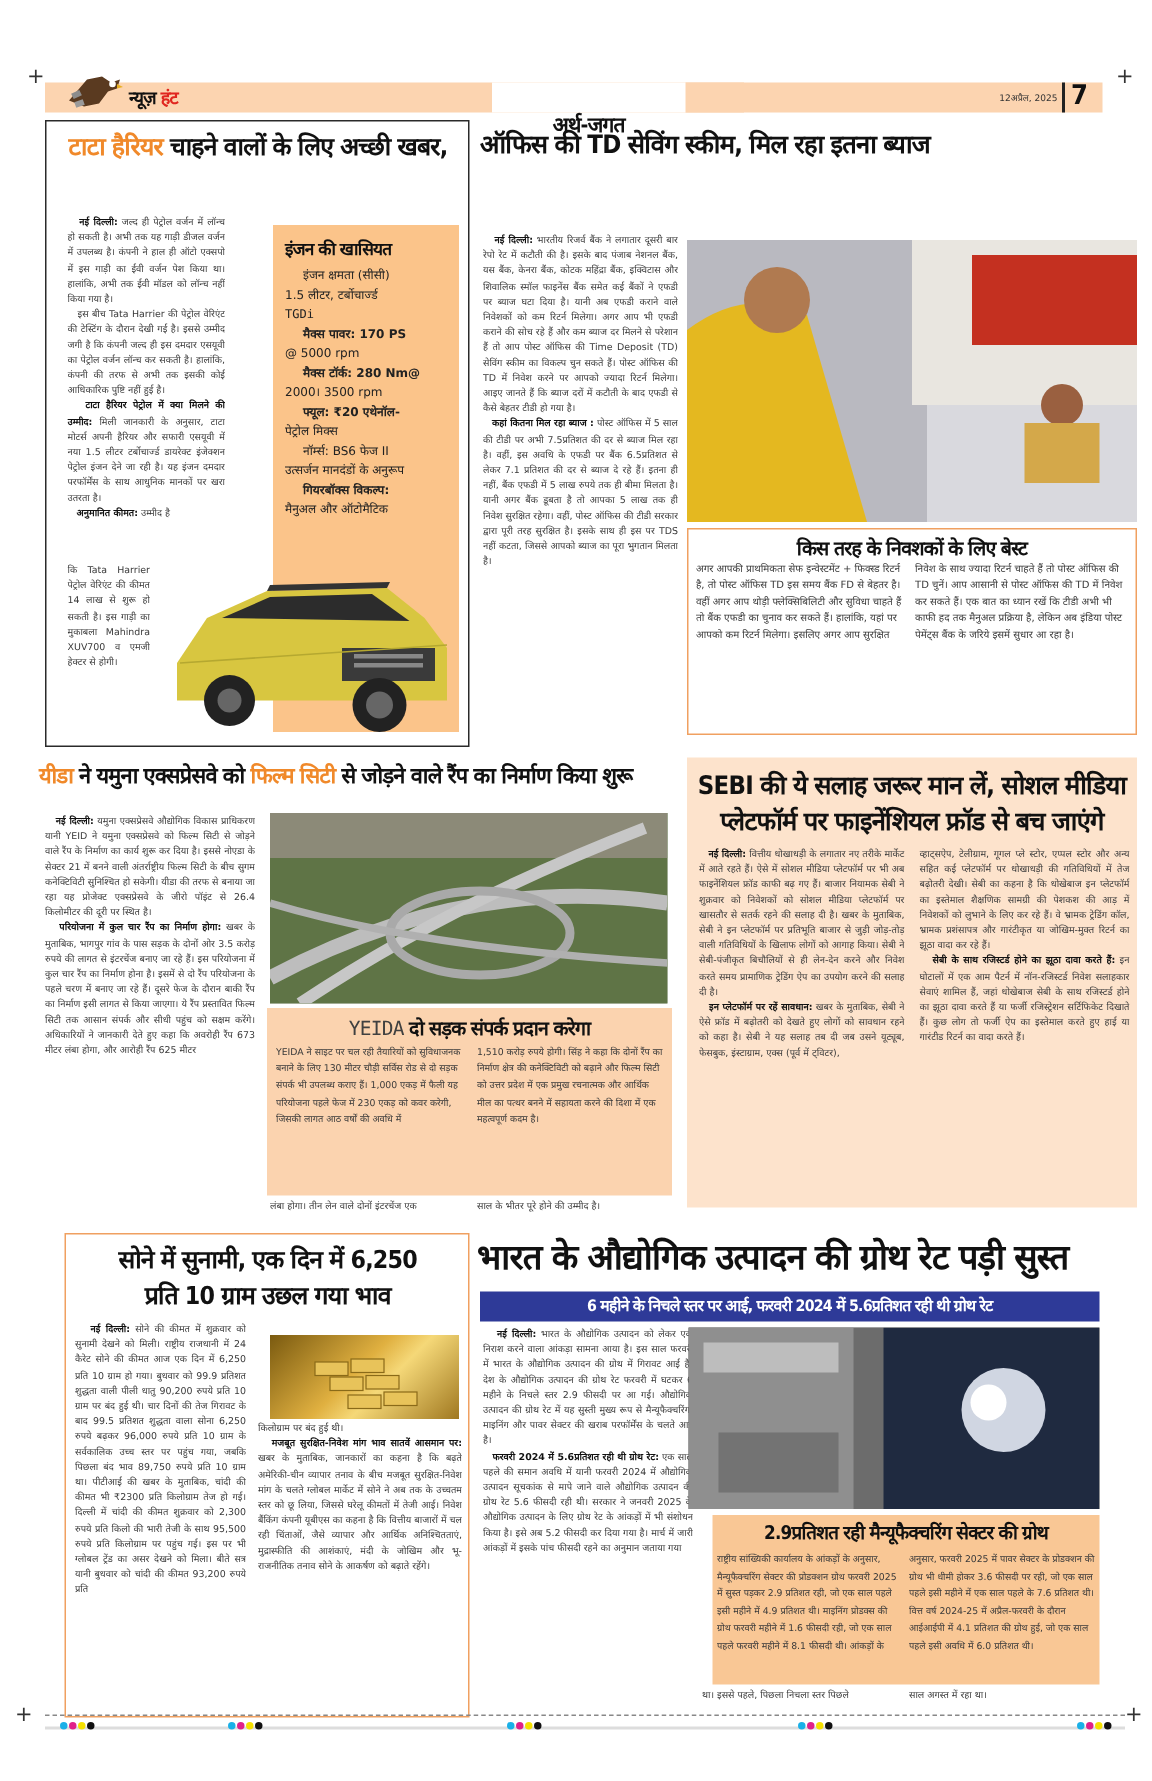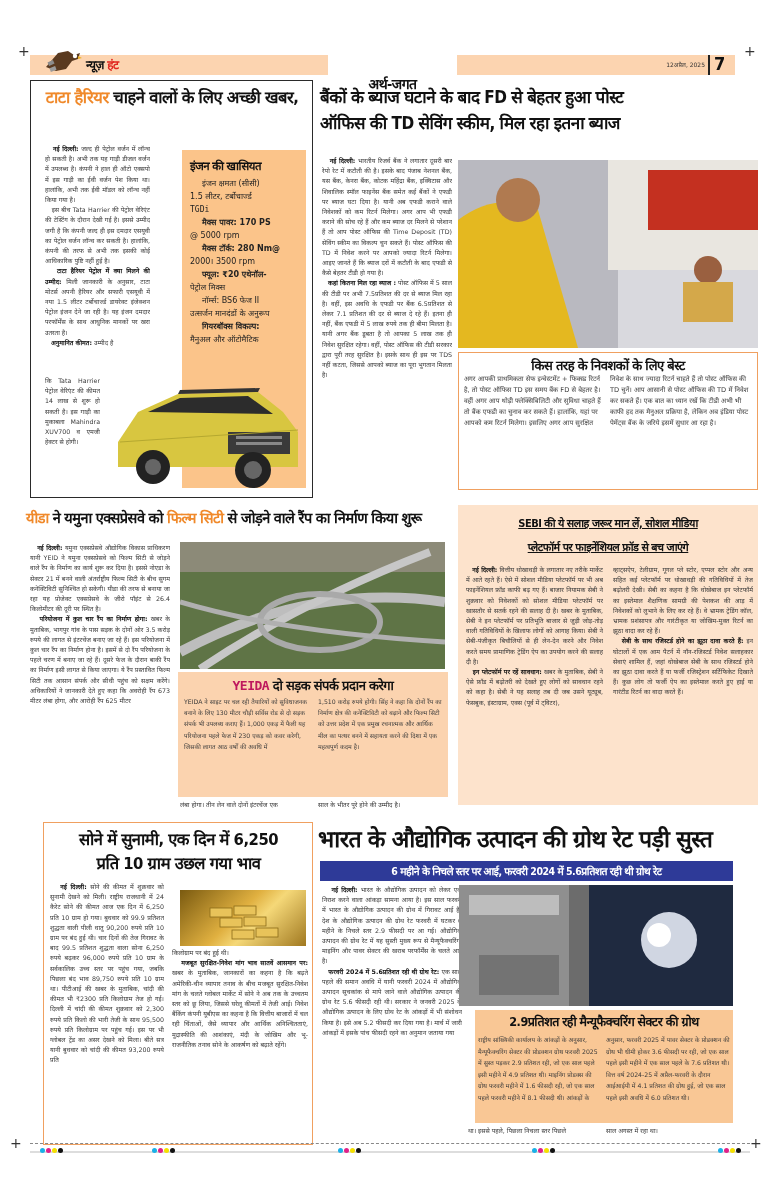--- a/index.html
+++ b/index.html
@@ -90,21 +90,20 @@
     <rect x="128" y="70" width="46" height="3" fill="#888"></rect>
     <circle cx="45" cy="95" r="17" fill="#222"></circle>
       <circle cx="45" cy="95" r="8" fill="#666"></circle>
     <circle cx="145" cy="98" r="18" fill="#222"></circle>
       <circle cx="145" cy="98" r="9" fill="#666"></circle>
     <path d="M12 70 L190 58" stroke="#b5a830" stroke-width="1"></path>
   </svg>
 </div>
 
 <div class="abs head" style="left:320px;top:84px;width:440px;font-size:17px;line-height:26px;">
-  <div>बैंकों के ब्याज घटाने के बाद FD से बेहतर हुआ पोस्ट</div>
   <div>ऑफिस की TD सेविंग स्कीम, मिल रहा इतना ब्याज</div>
 </div>
 <div class="abs body-text" style="left:322px;top:156px;width:130px;height:338px;">
   &nbsp;&nbsp;&nbsp;<b>नई दिल्ली:</b> <span>भारतीय रिजर्व बैंक ने लगातार दूसरी बार रेपो रेट में कटौती की है। इसके बाद पंजाब नेशनल बैंक, यस बैंक, केनरा बैंक, कोटक महिंद्रा बैंक, इक्विटास और शिवालिक स्मॉल फाइनेंस बैंक समेत कई बैंकों ने एफडी पर ब्याज घटा दिया है। यानी अब एफडी कराने वाले निवेशकों को कम रिटर्न मिलेगा। अगर आप भी एफडी कराने की सोच रहे हैं और कम ब्याज दर मिलने से परेशान हैं तो आप पोस्ट ऑफिस की Time Deposit (TD) सेविंग स्कीम का विकल्प चुन सकते हैं। पोस्ट ऑफिस की TD में निवेश करने पर आपको ज्यादा रिटर्न मिलेगा। आइए जानते हैं कि ब्याज दरों में कटौती के बाद एफडी से कैसे बेहतर टीडी हो गया है।</span><br>
   &nbsp;&nbsp;&nbsp;<b>कहां कितना मिल रहा ब्याज :</b> <span>पोस्ट ऑफिस में 5 साल की टीडी पर अभी 7.5प्रतिशत की दर से ब्याज मिल रहा है। वहीं, इस अवधि के एफडी पर बैंक 6.5प्रतिशत से लेकर 7.1 प्रतिशत की दर से ब्याज दे रहे हैं। इतना ही नहीं, बैंक एफडी में 5 लाख रुपये तक ही बीमा मिलता है। यानी अगर बैंक डूबता है तो आपका 5 लाख तक ही निवेश सुरक्षित रहेगा। वहीं, पोस्ट ऑफिस की टीडी सरकार द्वारा पूरी तरह सुरक्षित है। इसके साथ ही इस पर TDS नहीं कटता, जिससे आपको ब्याज का पूरा भुगतान मिलता है।</span>
 </div>
 <div class="abs img" style="left:458px;top:160px;width:300px;height:188px;background:linear-gradient(90deg,#d8b050 0%,#e8c030 35%,#c9c9cf 60%,#e0e0e6 100%);">
   <svg width="300" height="188" viewBox="0 0 300 188">
     <rect x="0" y="0" width="300" height="188" fill="#b9b9c0"></rect>
     <rect x="150" y="0" width="150" height="110" fill="#e9e6e0"></rect>
@@ -133,29 +132,29 @@
     <rect width="265" height="127" fill="#5f7446"></rect>
     <rect x="0" y="0" width="265" height="30" fill="#8c8a78"></rect>
     <path d="M0 110 Q130 40 265 60" stroke="#bdbdbd" stroke-width="10" fill="none"></path>
     <path d="M20 127 Q120 60 250 10" stroke="#c7c7c7" stroke-width="8" fill="none"></path>
     <ellipse cx="140" cy="80" rx="60" ry="28" stroke="#a9a9a9" stroke-width="6" fill="none"></ellipse>
     <path d="M0 60 Q100 90 265 100" stroke="#b0b0b0" stroke-width="5" fill="none"></path>
   </svg>
 </div>
 <div class="abs peach" style="left:178px;top:672px;width:270px;height:125px;"></div>
 <div class="abs head" style="left:178px;top:676px;width:270px;text-align:center;font-size:13px;">
-  <span class="mono" style="color:#be185d;font-weight:bold;">YEIDA</span><span> दो सड़क संपर्क प्रदान करेगा</span>
+  <span class="mono" style="color:#404040;font-weight:normal;">YEIDA</span><span> दो सड़क संपर्क प्रदान करेगा</span>
 </div>
 <div class="abs body-text" style="left:184px;top:696px;width:126px;height:98px;font-size:6.2px;line-height:11.2px;text-align:left;">YEIDA ने साइट पर चल रही तैयारियों को सुविधाजनक बनाने के लिए 130 मीटर चौड़ी सर्विस रोड से दो सड़क संपर्क भी उपलब्ध कराए हैं। 1,000 एकड़ में फैली यह परियोजना पहले फेज में 230 एकड़ को कवर करेगी, जिसकी लागत आठ वर्षों की अवधि में</div>
 <div class="abs body-text" style="left:318px;top:696px;width:126px;height:98px;font-size:6.2px;line-height:11.2px;text-align:left;">1,510 करोड़ रुपये होगी। सिंह ने कहा कि दोनों रैंप का निर्माण क्षेत्र की कनेक्टिविटी को बढ़ाने और फिल्म सिटी को उत्तर प्रदेश में एक प्रमुख रचनात्मक और आर्थिक मील का पत्थर बनने में सहायता करने की दिशा में एक महत्वपूर्ण कदम है।</div>
 <div class="abs body-text" style="left:180px;top:800px;width:130px;height:11px;white-space:nowrap;">लंबा होगा। तीन लेन वाले दोनों इंटरचेंज एक</div>
 <div class="abs body-text" style="left:318px;top:800px;width:130px;height:11px;white-space:nowrap;">साल के भीतर पूरे होने की उम्मीद है।</div>
 
 <div class="abs peach" style="left:458px;top:505px;width:300px;height:300px;background:#fde3cc;"></div>
-<div class="abs head" style="left:460px;top:512px;width:296px;text-align:center;font-size:11px;line-height:24px;text-decoration:underline;">
+<div class="abs head" style="left:460px;top:512px;width:296px;text-align:center;font-size:17px;line-height:24px;">
   <div>SEBI की ये सलाह जरूर मान लें, सोशल मीडिया</div>
   <div>प्लेटफॉर्म पर फाइनेंशियल फ्रॉड से बच जाएंगे</div>
 </div>
 <div class="abs body-text" style="left:466px;top:565px;width:137px;height:236px;">
   &nbsp;&nbsp;&nbsp;<b>नई दिल्ली:</b> <span>वित्तीय धोखाधड़ी के लगातार नए तरीके मार्केट में आते रहते हैं। ऐसे में सोशल मीडिया प्लेटफॉर्म पर भी अब फाइनेंशियल फ्रॉड काफी बढ़ गए हैं। बाजार नियामक सेबी ने शुक्रवार को निवेशकों को सोशल मीडिया प्लेटफॉर्म पर खासतौर से सतर्क रहने की सलाह दी है। खबर के मुताबिक, सेबी ने इन प्लेटफॉर्म पर प्रतिभूति बाजार से जुड़ी जोड़-तोड़ वाली गतिविधियों के खिलाफ लोगों को आगाह किया। सेबी ने सेबी-पंजीकृत बिचौलियों से ही लेन-देन करने और निवेश करते समय प्रामाणिक ट्रेडिंग ऐप का उपयोग करने की सलाह दी है।</span><br>
   &nbsp;&nbsp;&nbsp;<b>इन प्लेटफॉर्म पर रहें सावधान:</b> <span>खबर के मुताबिक, सेबी ने ऐसे फ्रॉड में बढ़ोतरी को देखते हुए लोगों को सावधान रहने को कहा है। सेबी ने यह सलाह तब दी जब उसने यूट्यूब, फेसबुक, इंस्टाग्राम, एक्स (पूर्व में ट्विटर),</span>
 </div>
 <div class="abs body-text" style="left:613px;top:565px;width:140px;height:236px;">
   <span>व्हाट्सऐप, टेलीग्राम, गूगल प्ले स्टोर, एप्पल स्टोर और अन्य सहित कई प्लेटफॉर्म पर धोखाधड़ी की गतिविधियों में तेज बढ़ोतरी देखी। सेबी का कहना है कि धोखेबाज इन प्लेटफॉर्म का इस्तेमाल शैक्षणिक सामग्री की पेशकश की आड़ में निवेशकों को लुभाने के लिए कर रहे हैं। वे भ्रामक ट्रेडिंग कॉल, भ्रामक प्रशंसापत्र और गारंटीकृत या जोखिम-मुक्त रिटर्न का झूठा वादा कर रहे हैं।</span><br>
   &nbsp;&nbsp;&nbsp;<b>सेबी के साथ रजिस्टर्ड होने का झूठा दावा करते हैं:</b> <span>इन घोटालों में एक आम पैटर्न में नॉन-रजिस्टर्ड निवेश सलाहकार सेवाएं शामिल हैं, जहां धोखेबाज सेबी के साथ रजिस्टर्ड होने का झूठा दावा करते हैं या फर्जी रजिस्ट्रेशन सर्टिफिकेट दिखाते हैं। कुछ लोग तो फर्जी ऐप का इस्तेमाल करते हुए हाई या गारंटीड रिटर्न का वादा करते हैं।</span>

